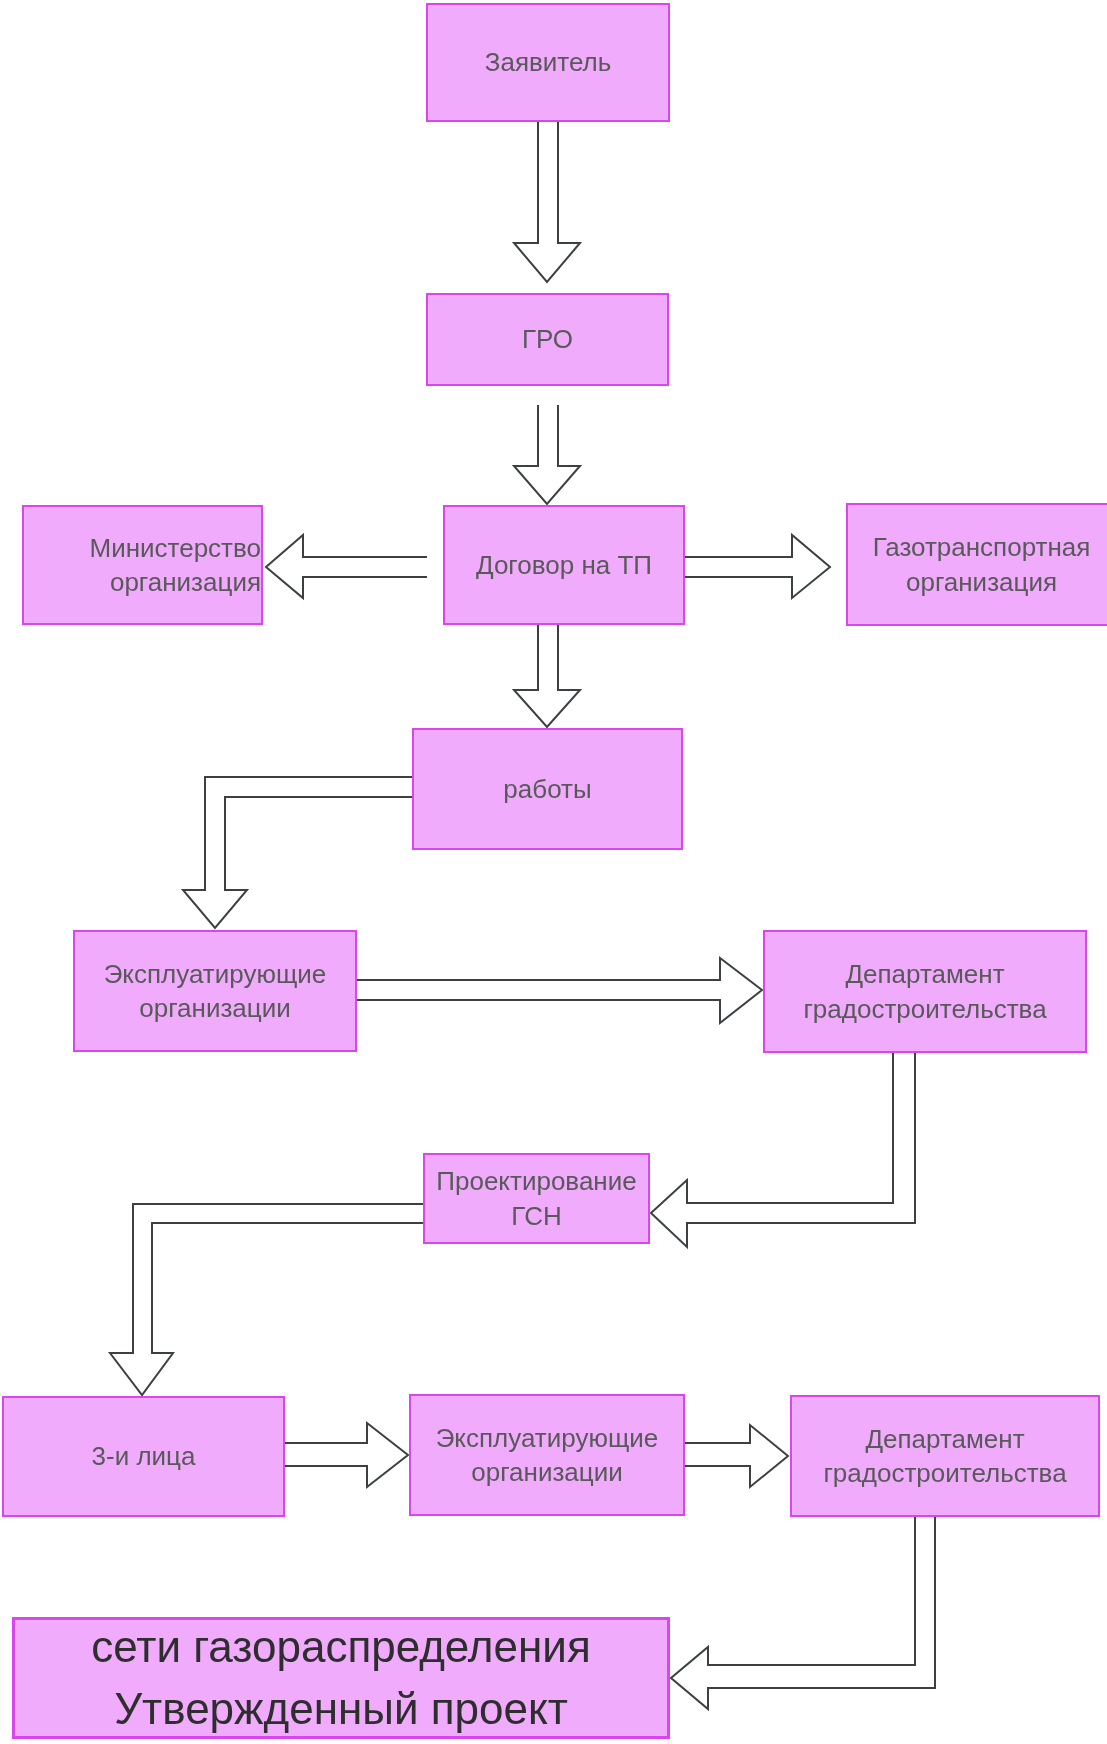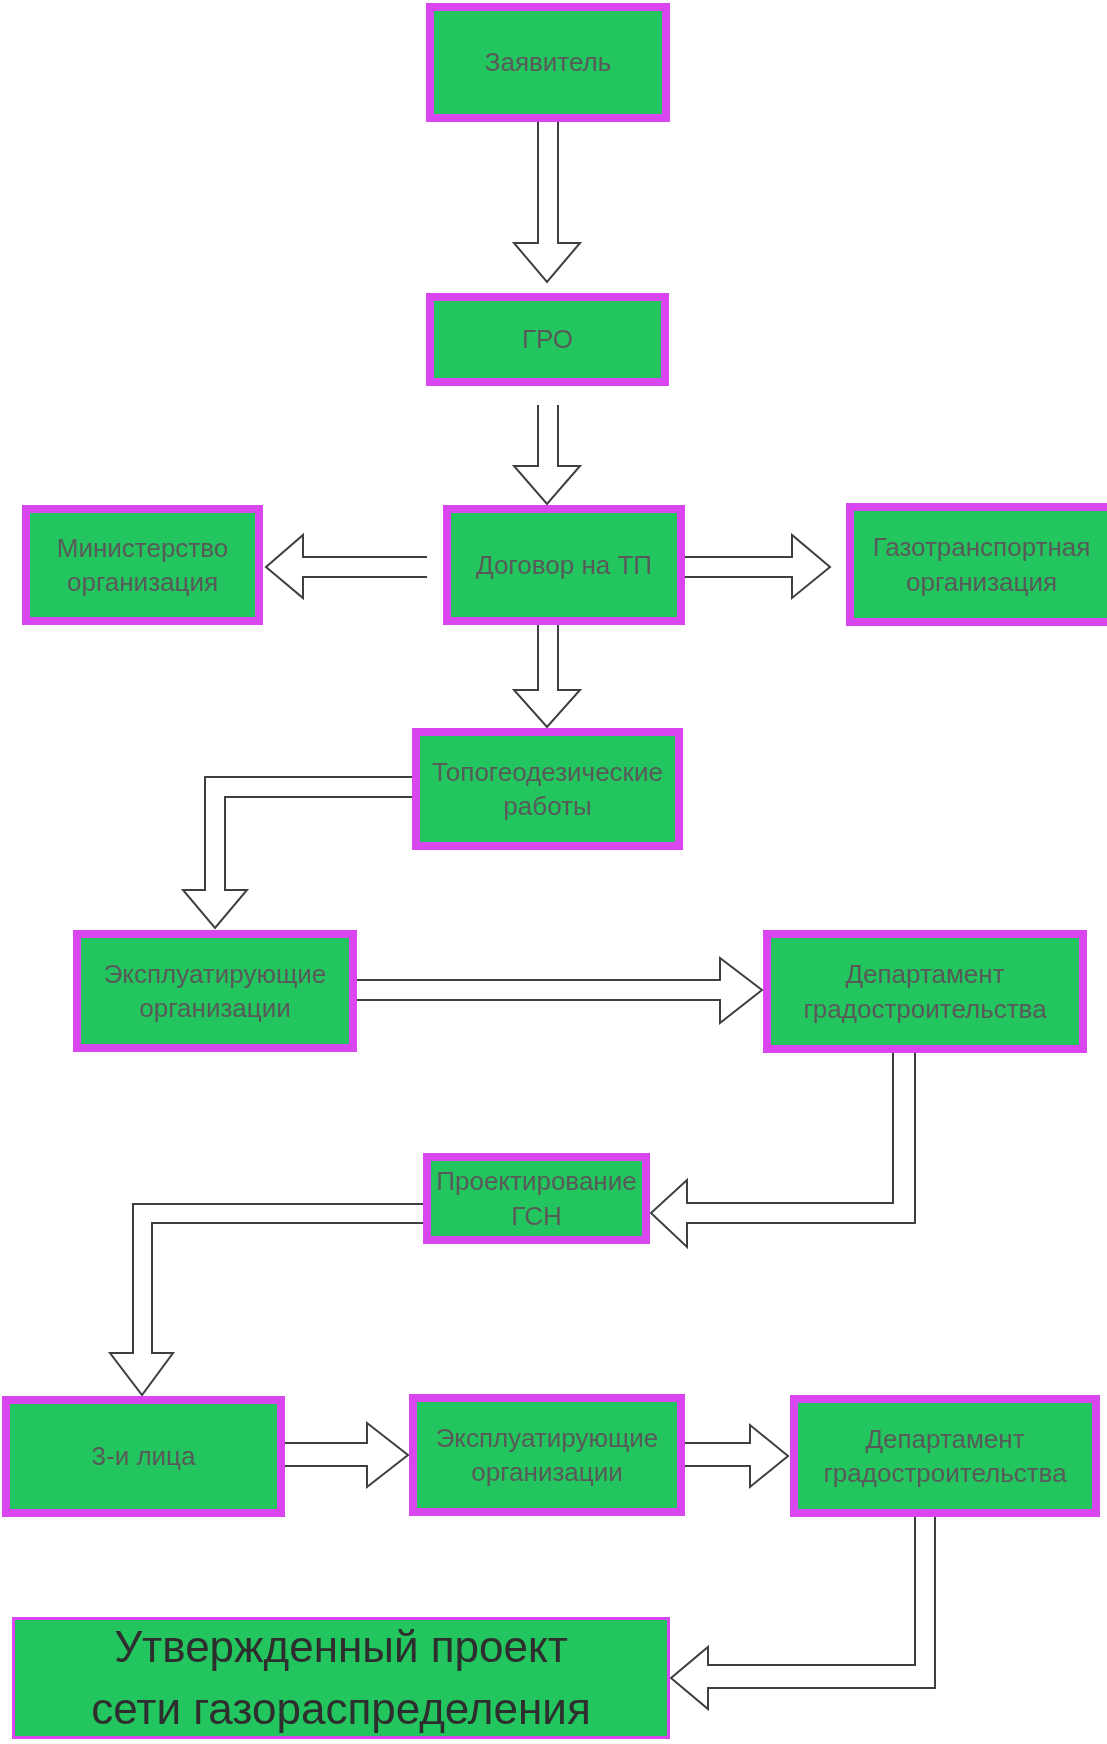--- a/index.html
+++ b/index.html
@@ -19,22 +19,22 @@
     position: absolute;
     left: 0;
     top: 0;
     width: 1107px;
     height: 1744px;
     pointer-events: none;
   }
   .node {
     position: absolute;
     box-sizing: border-box;
-    background: #22c55e;
-    border: 8px solid #d946ef;
+    background: #f0abfc;
+    border: 2px solid #d946ef;
     display: flex;
     flex-direction: column;
     align-items: center;
     justify-content: center;
     text-align: center;
     color: #595959;
     font-size: 26px;
     line-height: 1.32;
   }
   .node.final {
@@ -76,30 +76,29 @@
   <div id="nodes">
       <div class="node" style="left: 426px; top: 3px; width: 244px; height: 119px;">
         <div class="line">Заявитель</div>
       </div>
       <div class="node" style="left: 426px; top: 269px; width: 243px; height: 93px; margin-top: 24px;">
         <div class="line">ГРО</div>
       </div>
       <div class="node" style="left: 427px; top: 505px; width: 242px; height: 120px; margin-left: 16px;">
         <div class="line">Договор на ТП</div>
       </div>
-      <div class="node" style="left: 22px; top: 505px; width: 241px; height: 120px;">
+      <div class="node" style="left: 22px; top: 505px; width: 241px; height: 120px; align-items: flex-end;">
         <div class="line">Министерство</div>
         <div class="line">организация</div>
       </div>
       <div class="node" style="left: 831px; top: 503px; width: 271px; height: 123px; margin-left: 15px;">
         <div class="line">Газотранспортная</div>
         <div class="line">организация</div>
       </div>
       <div class="node" style="left: 412px; top: 728px; width: 271px; height: 122px;">
-        <div class="line">Топогеодезические</div>
         <div class="line">работы</div>
       </div>
       <div class="node" style="left: 73px; top: 930px; width: 284px; height: 122px;">
         <div class="line">Эксплуатирующие</div>
         <div class="line">организации</div>
       </div>
       <div class="node" style="left: 763px; top: 930px; width: 324px; height: 123px;">
         <div class="line">Департамент</div>
         <div class="line">градостроительства</div>
       </div>
@@ -112,18 +111,18 @@
       </div>
       <div class="node" style="left: 409px; top: 1394px; width: 276px; height: 122px;">
         <div class="line">Эксплуатирующие</div>
         <div class="line">организации</div>
       </div>
       <div class="node" style="left: 790px; top: 1395px; width: 310px; height: 122px;">
         <div class="line">Департамент</div>
         <div class="line">градостроительства</div>
       </div>
       <div class="node final" style="left: 12px; top: 1617px; width: 658px; height: 122px;">
+        <div class="line">сети газораспределения</div>
         <div class="line">Утвержденный проект</div>
-        <div class="line">сети газораспределения</div>
       </div>
     </div>
 
 </div>
 
 </body></html>

